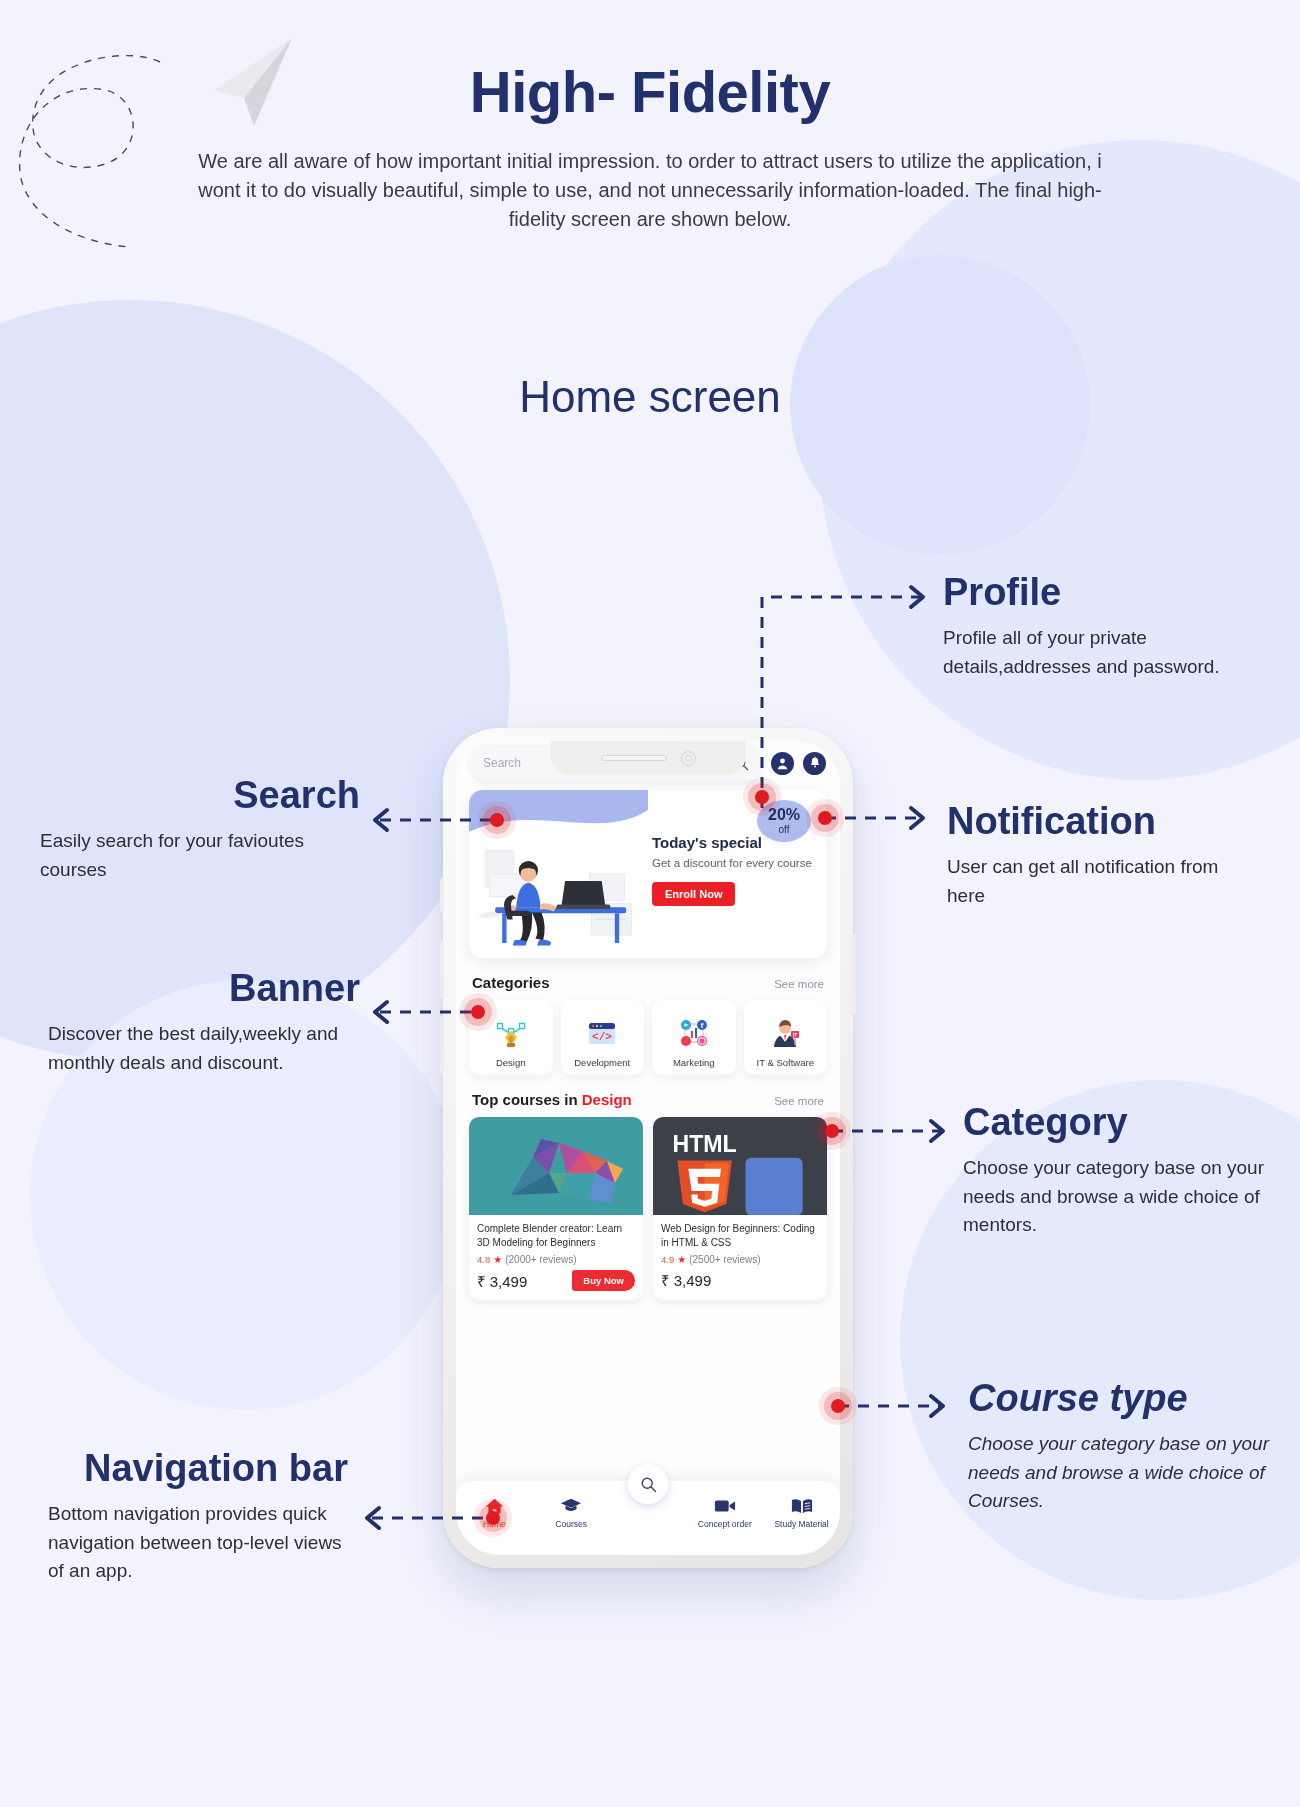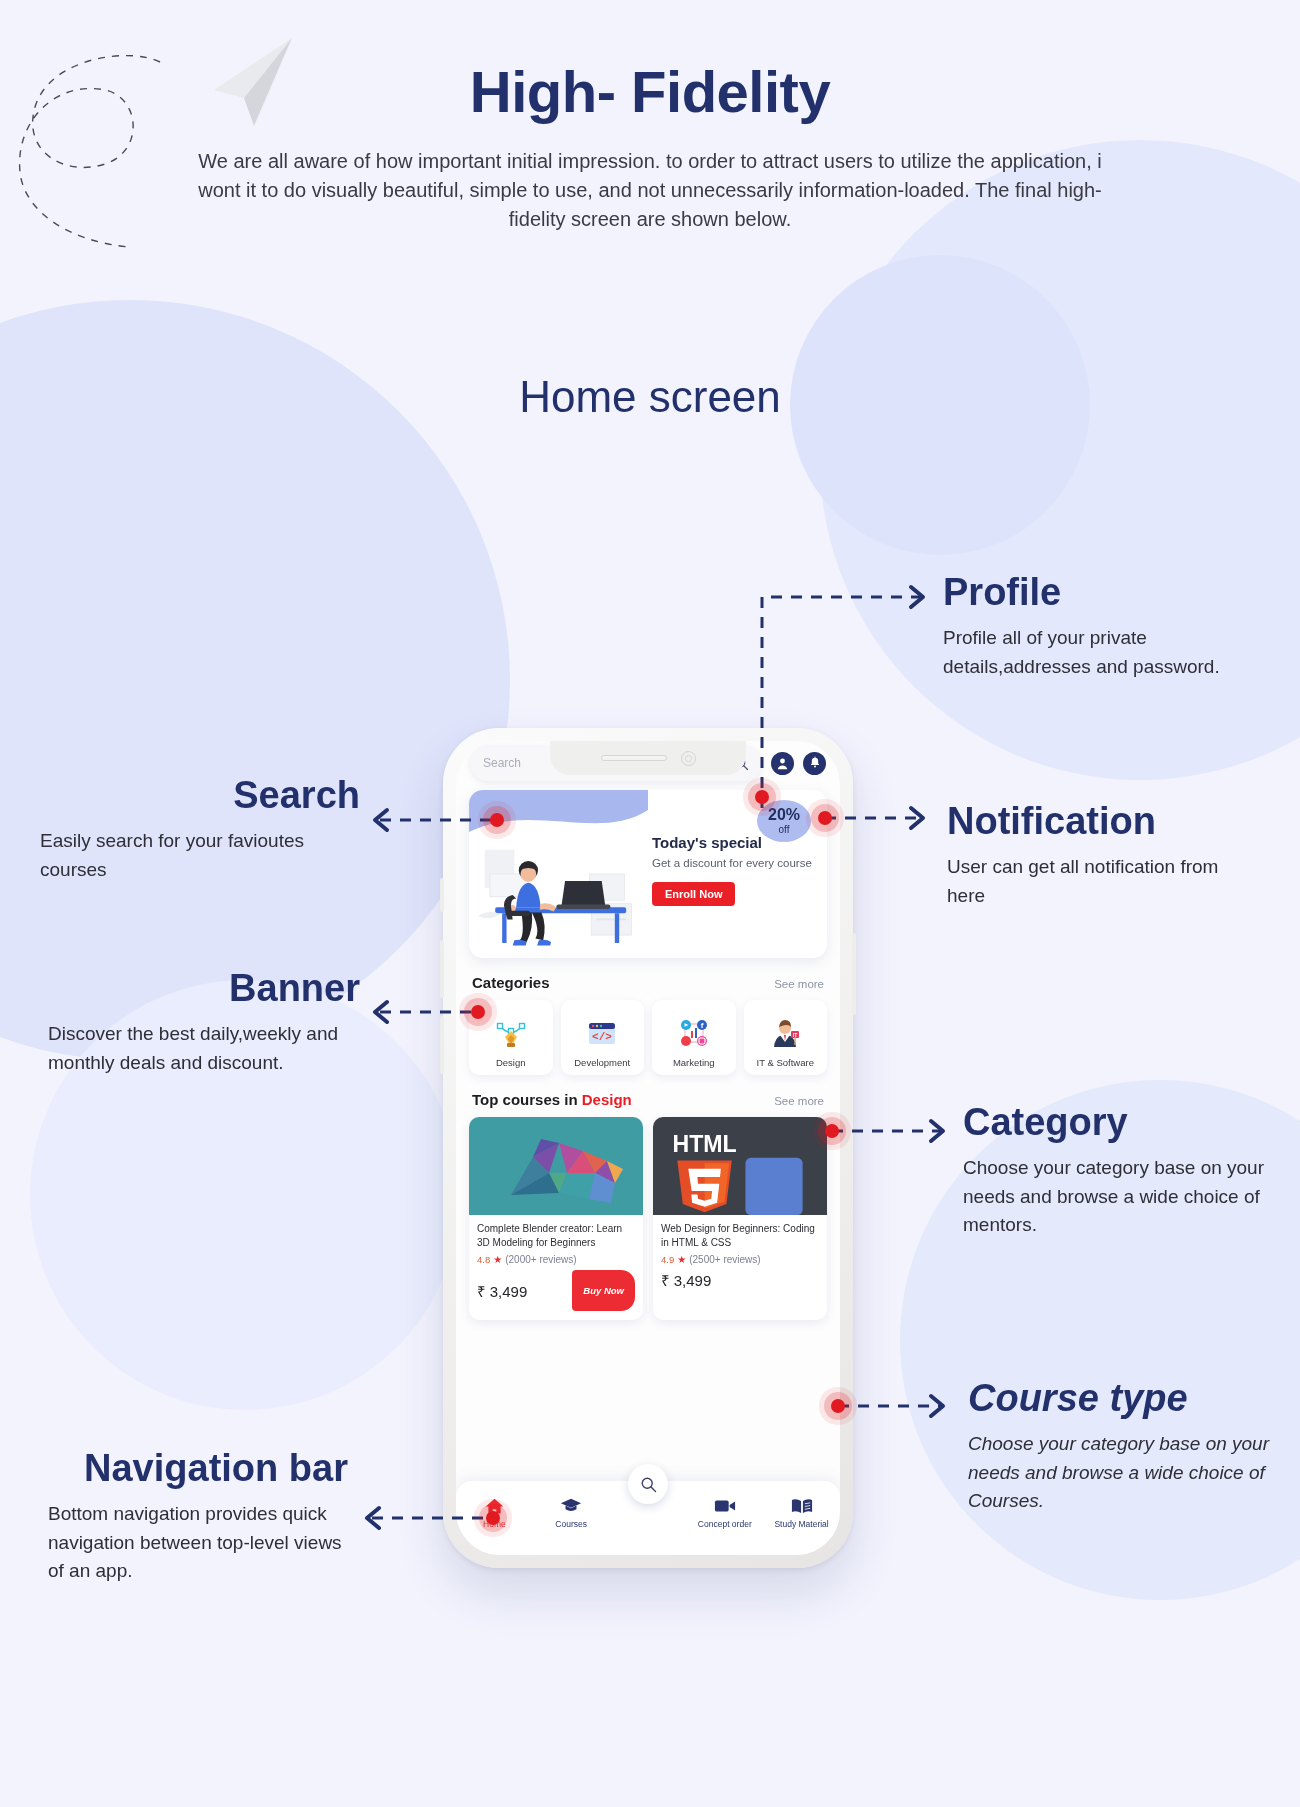--- a/index.html
+++ b/index.html
@@ -144,21 +144,21 @@
   .course .body { padding: 7px 8px 9px; }
   .c-title { font-size: 10px; color: #2c2c33; line-height: 1.35; height: 27px; }
   .c-rate { display: flex; align-items: center; gap: 3px; margin-top: 5px; }
   .c-rate b { font-size: 9.5px; color: #e05a2b; font-weight: normal; }
   .c-rate .star { color: #ec2b32; font-size: 10px; }
   .c-rate span { font-size: 10px; color: #7c8092; }
   .c-foot { display: flex; align-items: center; margin-top: 5px; }
   .price { font-size: 15px; color: #24242b; }
   .buy {
     margin-left: auto; background: #ec2b32; color: #fff; font-size: 9.5px;
-    font-weight: bold; padding: 15px 11px; border-radius: 4px 14px 14px 4px; font-style: italic;
+    font-weight: bold; padding: 5px 11px; border-radius: 4px 14px 14px 4px;
   }
 
   
   .navbar {
     position: absolute; left: 0; right: 0; bottom: 0; height: 74px;
     background: #fff; border-top-left-radius: 16px; border-top-right-radius: 16px;
     box-shadow: 0 -3px 14px rgba(90,100,160,.10);
     display: flex; align-items: flex-start; padding-top: 11px;
   }
   .nav-i { flex: 1; text-align: center; }

